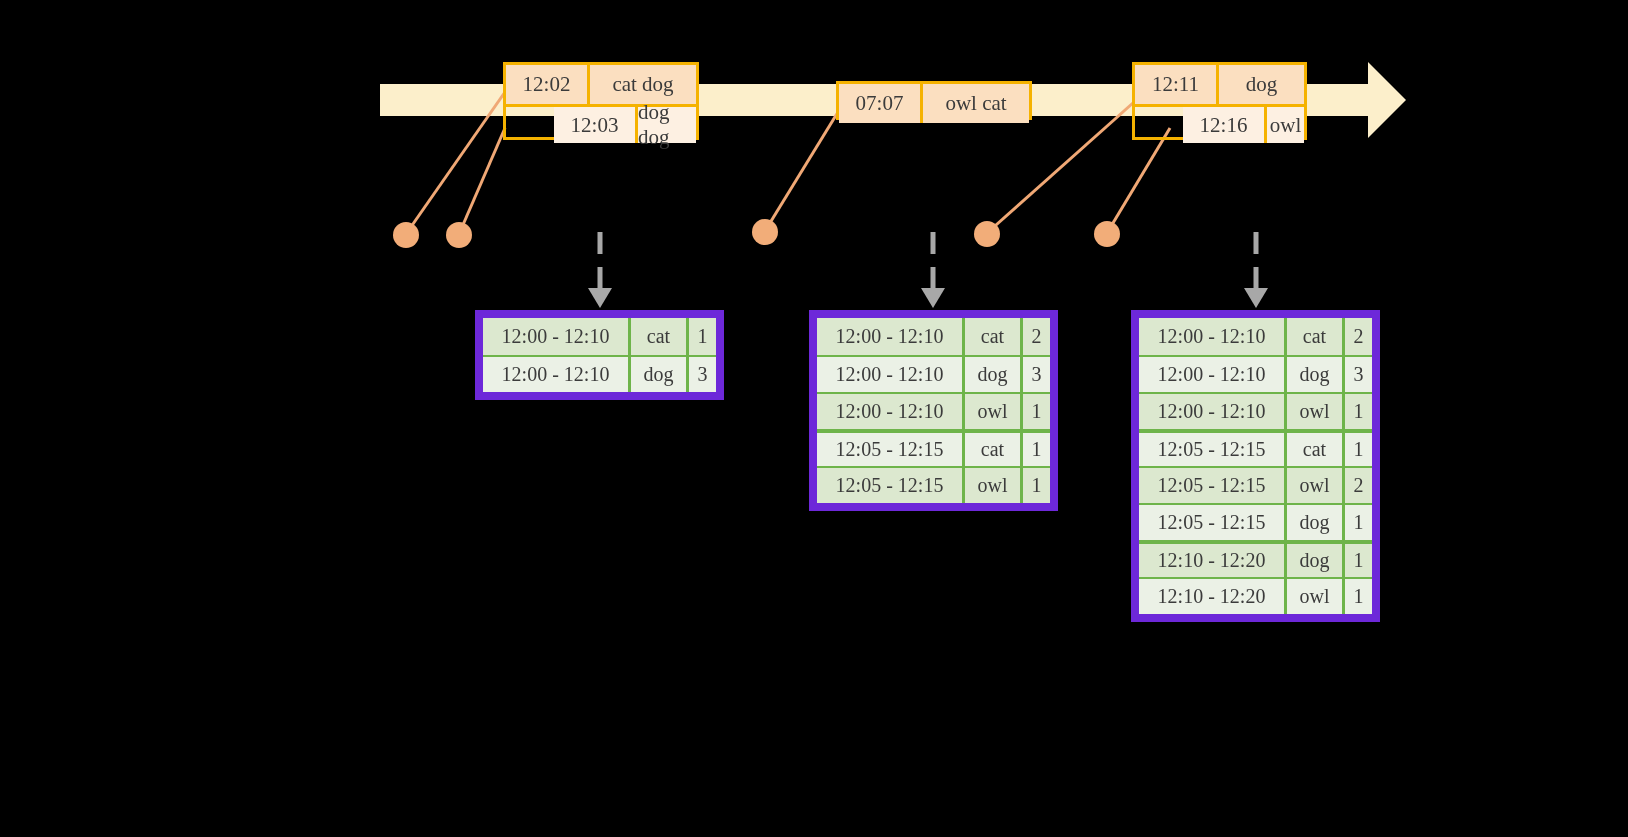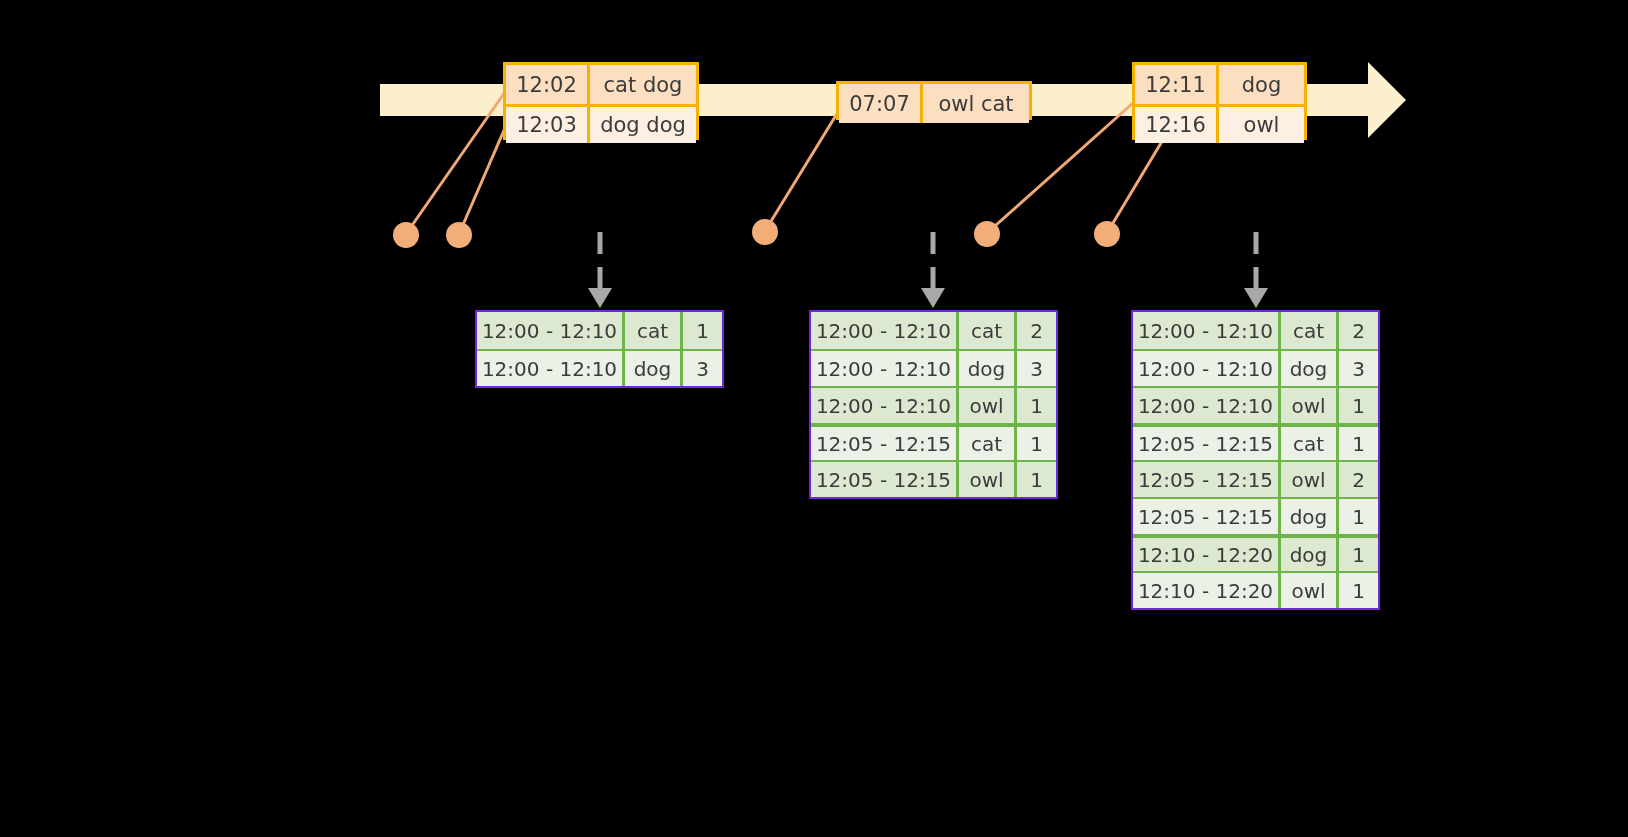--- a/index.html
+++ b/index.html
@@ -1,32 +1,32 @@
 <!DOCTYPE html>
 <html><head>
 <meta charset="utf-8">
 <style>
   html,body{margin:0;padding:0;background:#000;}
   body{width:1628px;height:837px;font-family:"DejaVu Sans","Liberation Sans",sans-serif;overflow:hidden;}
-  #stage{position:relative;width:1628px;height:837px;background:#000;}
+  #stage{position:relative;width:1628px;height:837px;background:#000;font-family:Liberation Serif, serif;}
   svg.layer{position:absolute;left:0;top:0;width:1628px;height:837px;pointer-events:none;}
 
   
   .evt-box{position:absolute;border:3px solid #F5B200;box-sizing:border-box;}
   .evt-row{display:flex;height:39px;box-sizing:border-box;}
-  .evt-row + .evt-row{border-top:3px solid #F5B200;}
+  .evt-row + .evt-row{border-top:3px solid #F5B200;padding-left:48px;}
   .evt-row.shade .cell{background:#FBDFC0;}
   .evt-row.light .cell{background:#FDF0E2;}
   .evt-cell{display:flex;align-items:center;justify-content:center;
             font-size:21px;color:#3b3b3b;box-sizing:border-box;}
   .evt-cell.time{width:84px;border-right:3px solid #F5B200;}
   .evt-cell.words{flex:1;}
 
   
-  .tbl{position:absolute;border:2px solid #6d28d9;box-sizing:border-box;background:#6EB44A;}
+  .tbl{position:absolute;border:8px solid #6d28d9;box-sizing:border-box;background:#6EB44A;}
   .trow{display:flex;height:37px;box-sizing:border-box;}
   .trow.g1{background:#DCE8CF;}
   .trow.g2{background:#EBF1E6;}
   .tcell{display:flex;align-items:center;justify-content:center;
          font-size:20px;color:#3b3b3b;box-sizing:border-box;}
   .tcell.range{border-right:3px solid #6EB44A;}
   .tcell.word{border-right:3px solid #6EB44A;}
   .trow + .trow{border-top:2px solid #6EB44A;}
   .trow.sep{border-top:4px solid #6EB44A;}
 </style>

